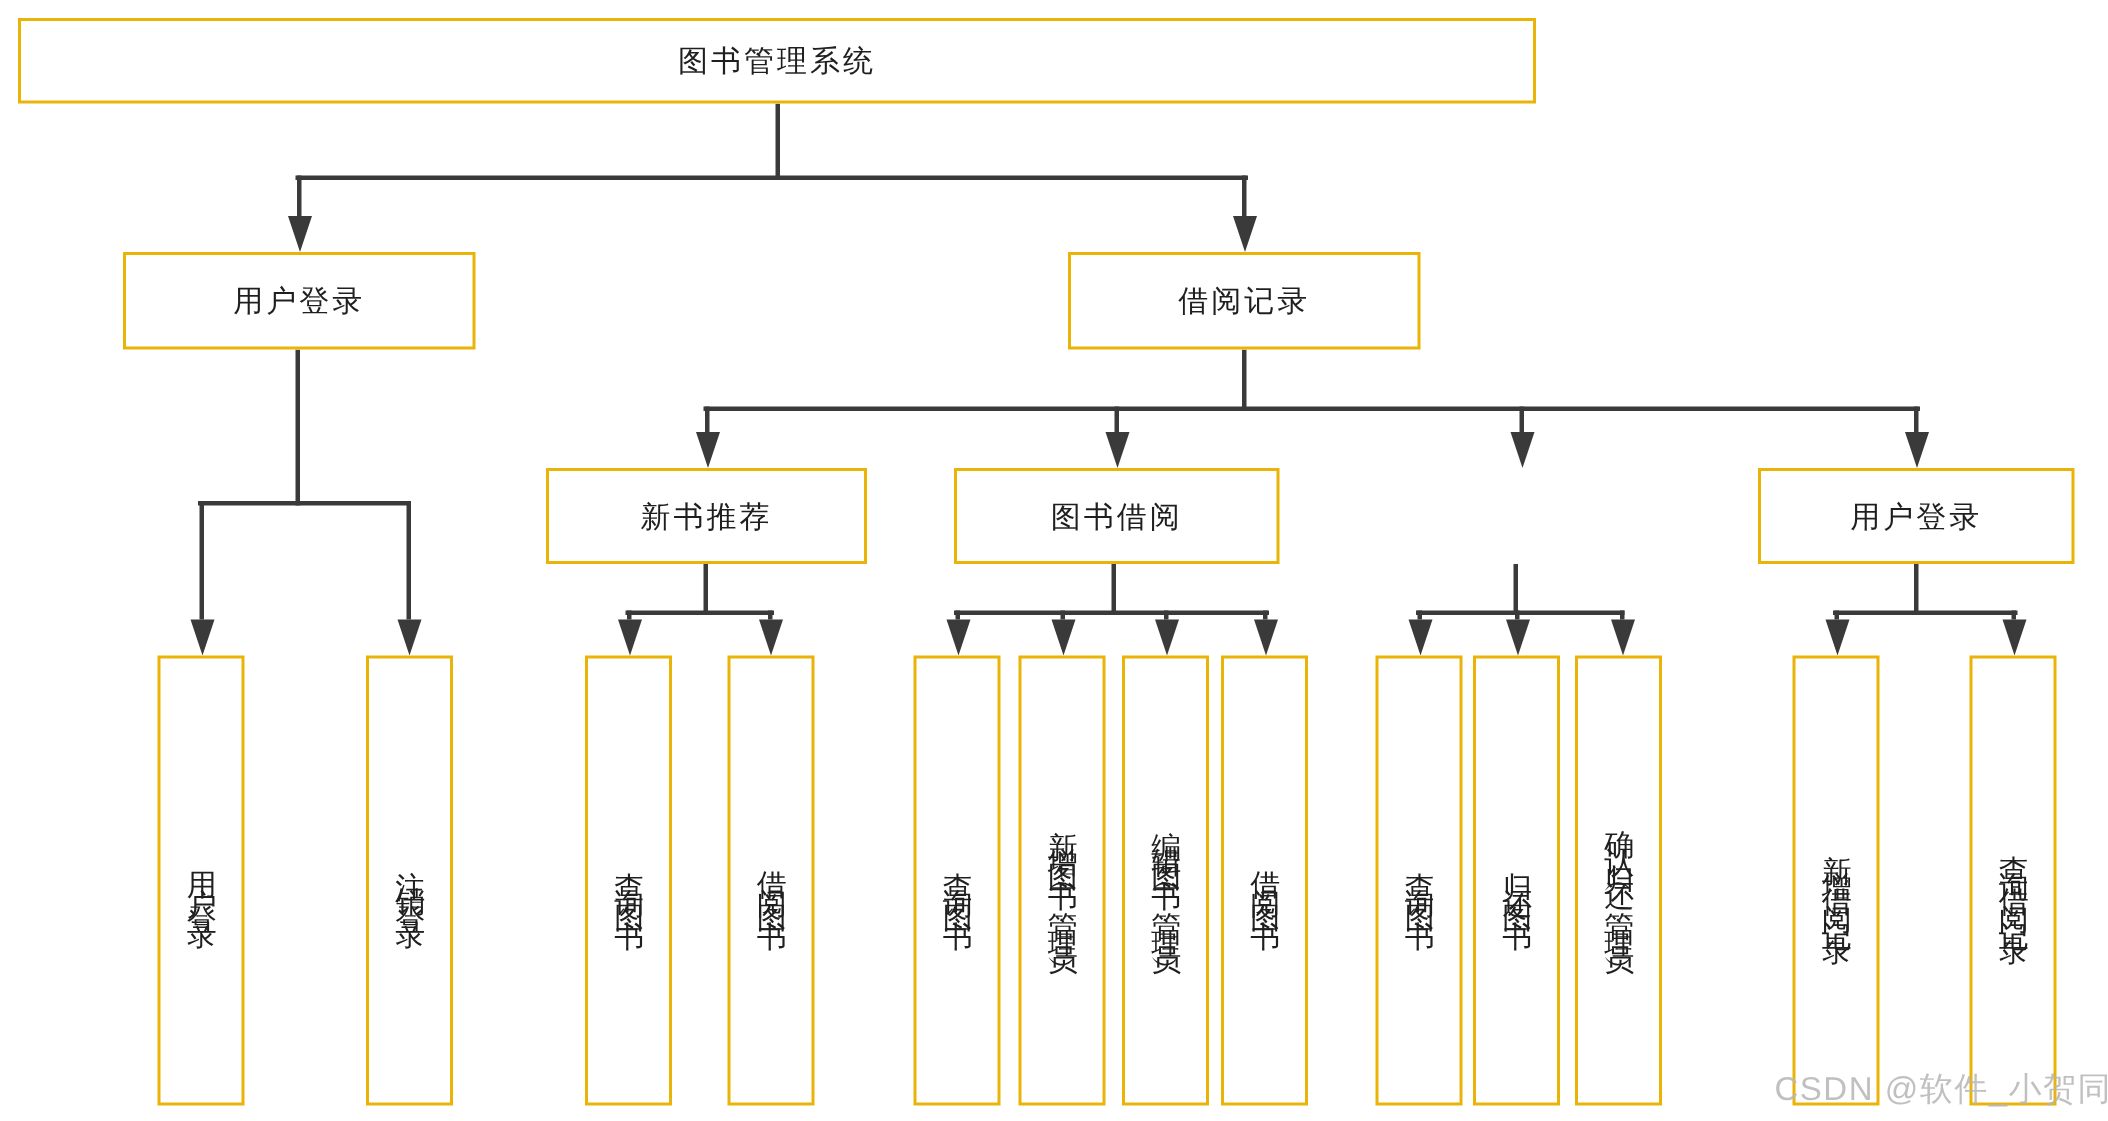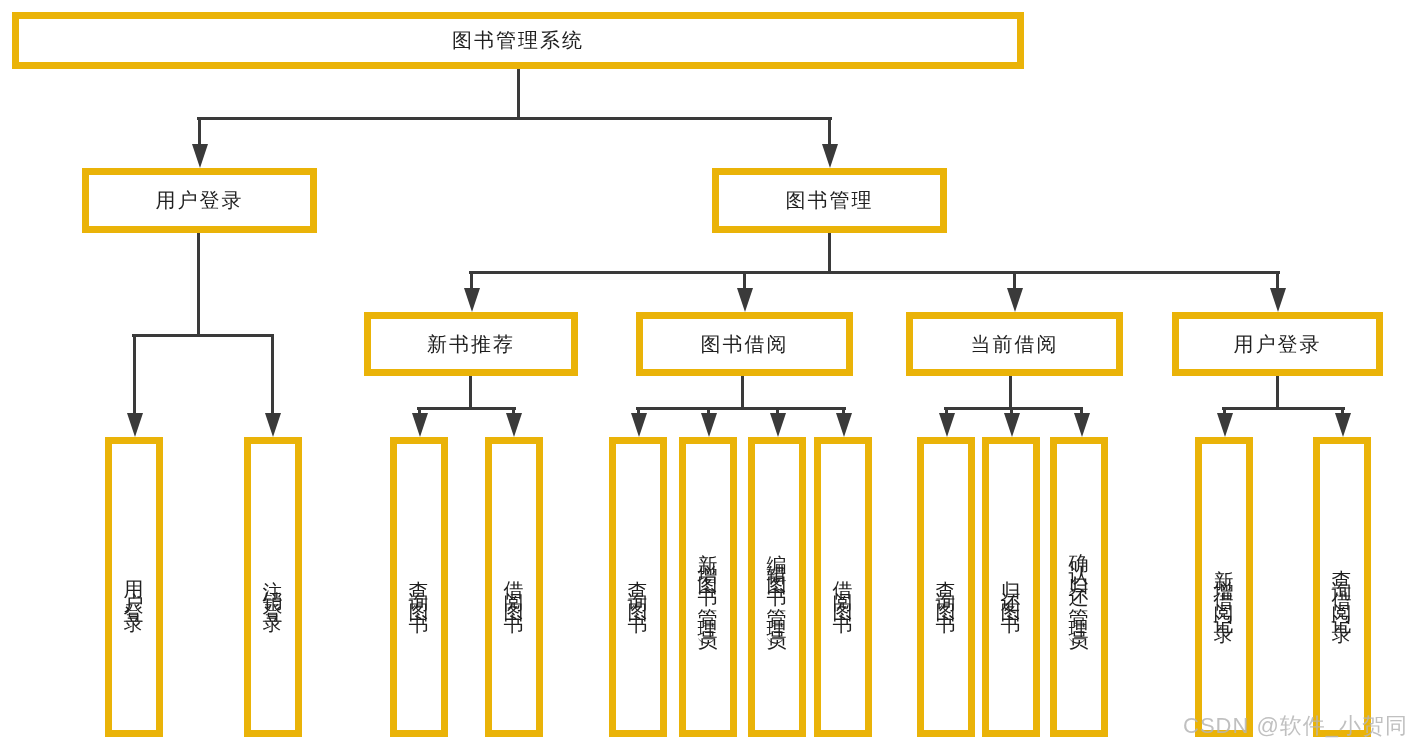--- a/index.html
+++ b/index.html
@@ -7,21 +7,21 @@
     position:relative;
     width:1405px;height:747px;
     background:#fff;
     font-family:"Liberation Sans","DejaVu Sans",sans-serif;
     overflow:hidden;
   }
   .node{
     position:absolute;
     box-sizing:border-box;
     background:#fff;
-    border:7px solid #eab308;
+    border:2px solid #eab308;
     display:flex;
     align-items:center;
     justify-content:center;
     color:#1f1f1f;
     z-index:2;
   }
   .node .lbl{
     font-size:20px;
     letter-spacing:2px;
     white-space:nowrap;
@@ -76,43 +76,40 @@
 
   <div class="l" style="left:517px;top:69px;width:3px;height:49px"></div>
   <div class="l" style="left:197px;top:117px;width:635px;height:3px"></div>
   <div class="arrow" style="left:198px;top:117px;height:27px"></div>
   <div class="arrow" style="left:828px;top:117px;height:27px"></div>
 
   <div class="node" style="left:82px;top:168px;width:235px;height:65px">
     <span class="lbl">用户登录</span>
   </div>
   <div class="node" style="left:712px;top:168px;width:235px;height:65px">
-    <span class="lbl">图书管理</span>
+    <span class="lbl">借阅记录</span>
   </div>
 
   <div class="l" style="left:197px;top:233px;width:3px;height:104px"></div>
   <div class="l" style="left:132px;top:334px;width:142px;height:3px"></div>
   <div class="arrow" style="left:133px;top:334px;height:79px"></div>
   <div class="arrow" style="left:271px;top:334px;height:79px"></div>
 
   <div class="l" style="left:828px;top:233px;width:3px;height:41px"></div>
   <div class="l" style="left:469px;top:271px;width:811px;height:3px"></div>
   <div class="arrow" style="left:470px;top:271px;height:17px"></div>
   <div class="arrow" style="left:743px;top:271px;height:17px"></div>
   <div class="arrow" style="left:1013px;top:271px;height:17px"></div>
   <div class="arrow" style="left:1276px;top:271px;height:17px"></div>
 
   <div class="node" style="left:636px;top:312px;width:217px;height:64px">
     <span class="lbl">图书借阅</span>
   </div>
   <div class="node" style="left:364px;top:312px;width:214px;height:64px">
     <span class="lbl">新书推荐</span>
-  </div>
-  <div class="node" style="left:906px;top:312px;width:217px;height:64px">
-    <span class="lbl">当前借阅</span>
   </div>
   <div class="node" style="left:1172px;top:312px;width:211px;height:64px">
     <span class="lbl">用户登录</span>
   </div>
 
   <div class="l" style="left:469px;top:376px;width:3px;height:34px"></div>
   <div class="l" style="left:417px;top:407px;width:99px;height:3px"></div>
   <div class="arrow" style="left:418px;top:407px;height:6px"></div>
   <div class="arrow" style="left:512px;top:407px;height:6px"></div>
 

